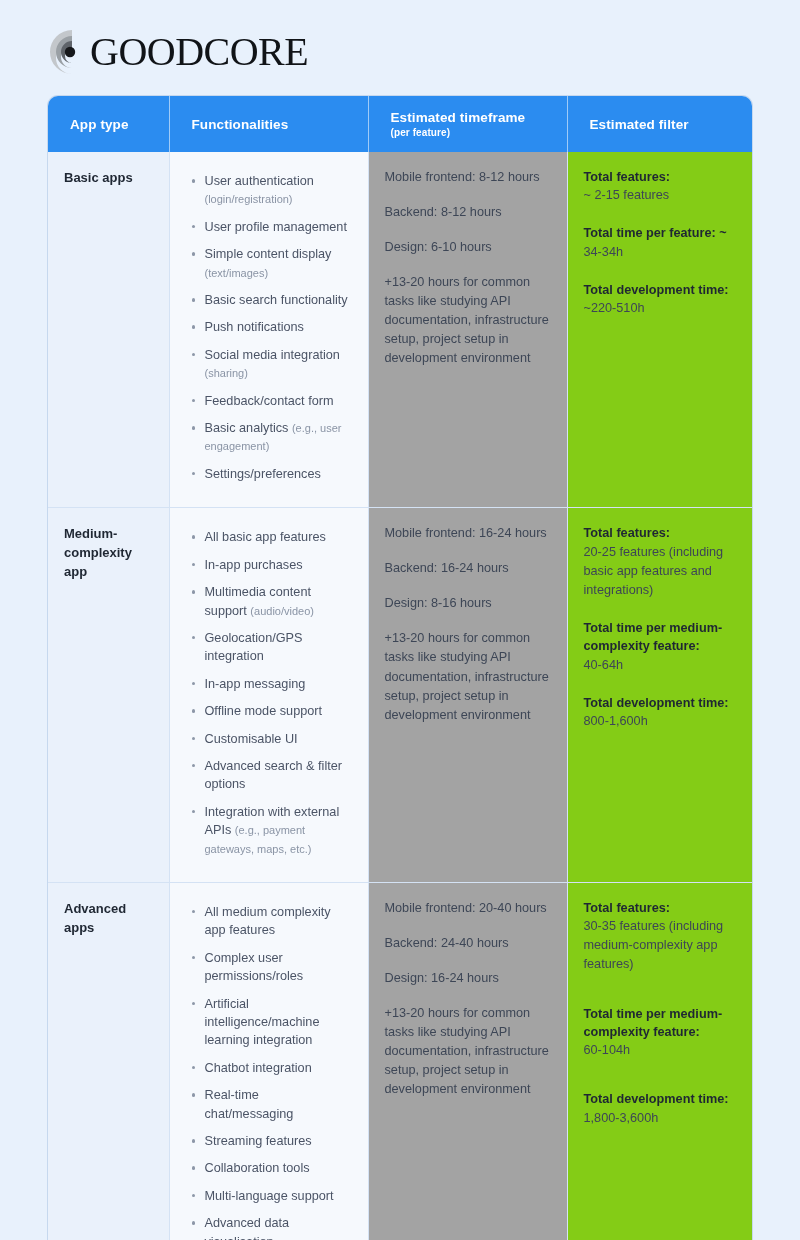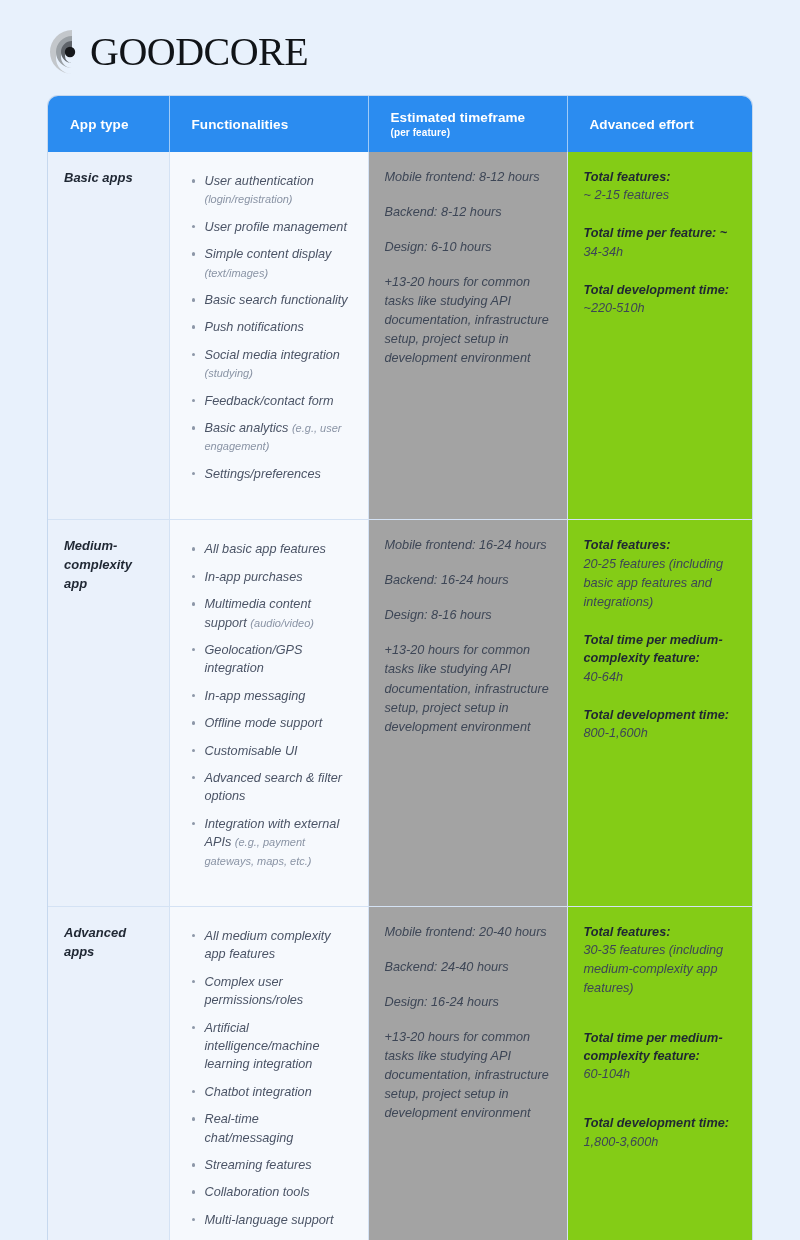--- a/index.html
+++ b/index.html
@@ -84,25 +84,24 @@
     font-size: 10px;
     font-weight: bold;
     margin-top: 2px;
     letter-spacing: 0.1px;
   }
 
   tbody td {
     vertical-align: top;
     border-top: 1px solid #d4e2f4;
     border-right: 1px solid #d4e2f4;
-    padding: 16px 14px 32px 16px;
+    padding: 16px 14px 20px 16px;
     font-size: 12.6px;
     line-height: 1.62;
     color: #3d4656;
-    font-style: italic;
   }
   tbody td:last-child { border-right: none; }
   tbody tr:first-child td { border-top: none; }
 
   td.col-a { background: #eaf1fb; }
   td.col-b { background: #f6f9fd; }
   td.col-c { background: #a3a3a3; }
   td.col-d { background: #84cc16; }
 
   td.col-a {
@@ -200,36 +199,36 @@
             <span>App type</span>
           </th>
           <th>
             <span>Functionalities</span>
           </th>
           <th>
             <span>Estimated timeframe</span>
             <span class="sub">(per feature)</span>
           </th>
           <th>
-            <span>Advanced effort</span>
+            <span>Estimated filter</span>
           </th>
         </tr>
       </thead>
       <tbody>
 
         <tr>
           <td class="col-a">Basic apps</td>
           <td class="col-b">
             <ul class="feat">
               <li><span>User authentication</span> <span class="note">(login/registration)</span></li>
               <li><span>User profile management</span> <span class="note"></span></li>
               <li><span>Simple content display</span> <span class="note">(text/images)</span></li>
               <li><span>Basic search functionality</span> <span class="note"></span></li>
               <li><span>Push notifications</span> <span class="note"></span></li>
-              <li><span>Social media integration</span> <span class="note">(studying)</span></li>
+              <li><span>Social media integration</span> <span class="note">(sharing)</span></li>
               <li><span>Feedback/contact form</span> <span class="note"></span></li>
               <li><span>Basic analytics</span> <span class="note">(e.g., user engagement)</span></li>
               <li><span>Settings/preferences</span> <span class="note"></span></li>
             </ul>
           </td>
           <td class="col-c tf">
             <p>Mobile frontend: 8-12 hours</p>
             <p>Backend: 8-12 hours</p>
             <p>Design: 6-10 hours</p>
             <p>+13-20 hours for common tasks like studying API documentation, infrastructure setup, project setup in development environment</p>

